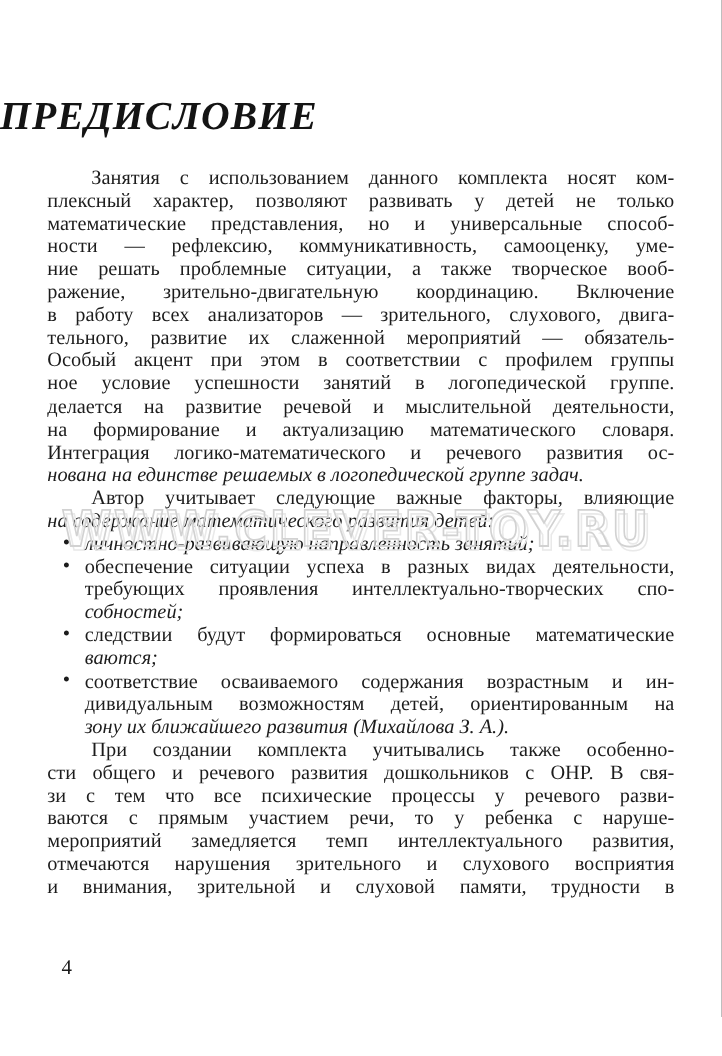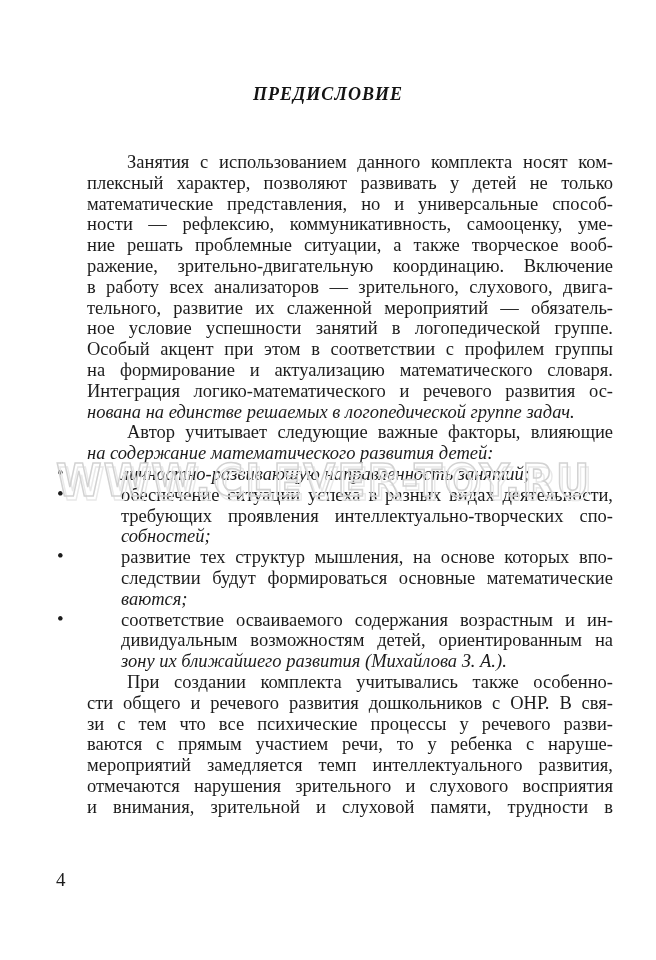--- a/index.html
+++ b/index.html
@@ -11,43 +11,42 @@
     background: #ffffff;
     overflow: hidden;
     font-family: "Liberation Serif", serif;
     color: #1c1c1c;
   }
   .page-title {
     position: absolute;
     top: 84px;
     left: 0;
     width: 100%;
-    text-align: center;
+    text-align: left;
     font-family: "Liberation Serif", serif;
-    font-size: 18px;
+    font-size: 36px;
     font-weight: bold;
     font-style: italic;
     letter-spacing: 1px;
     margin: 0;
     color: #141414;
   }
   .content {
     position: absolute;
     left: 43px;
     top: 152px;
     width: 570px;
     font-size: 18.5px;
     line-height: 20.8px;
   }
   .block { margin: 0; padding: 0; }
   .line {
     text-align: justify;
     text-align-last: justify;
     white-space: normal;
-    margin-left: 44px;
   }
   .line.last { text-align-last: left; font-style: italic; }
   .line.indent { text-indent: 40px; }
   .block.bullet {
     position: relative;
     padding-left: 34px;
   }
   .block.bullet .marker {
     position: absolute;
     left: 14px;
@@ -102,43 +101,43 @@
   <div class="content">
       <div class="block paragraph">
         <div class="line indent">Занятия с использованием данного комплекта носят ком-</div>
         <div class="line">плексный характер, позволяют развивать у детей не только</div>
         <div class="line">математические представления, но и универсальные способ-</div>
         <div class="line">ности — рефлексию, коммуникативность, самооценку, уме-</div>
         <div class="line">ние решать проблемные ситуации, а также творческое вооб-</div>
         <div class="line">ражение, зрительно-двигательную координацию. Включение</div>
         <div class="line">в работу всех анализаторов — зрительного, слухового, двига-</div>
         <div class="line">тельного, развитие их слаженной мероприятий — обязатель-</div>
+        <div class="line">Особый акцент при этом в соответствии с профилем группы</div>
         <div class="line">ное условие успешности занятий в логопедической группе.</div>
-        <div class="line">Особый акцент при этом в соответствии с профилем группы</div>
+        <div class="line">делается на развитие речевой и мыслительной деятельности,</div>
         <div class="line">на формирование и актуализацию математического словаря.</div>
         <div class="line">Интеграция логико-математического и речевого развития ос-</div>
         <div class="line last">нована на единстве решаемых в логопедической группе задач.</div>
       </div>
       <div class="block paragraph">
         <div class="line indent">Автор учитывает следующие важные факторы, влияющие</div>
         <div class="line last">на содержание математического развития детей:</div>
       </div>
       <div class="block bullet">
         <span class="marker">•</span>
         <div class="line last">личностно-развивающую направленность занятий;</div>
       </div>
       <div class="block bullet">
         <span class="marker">•</span>
         <div class="line">обеспечение ситуации успеха в разных видах деятельности,</div>
         <div class="line">требующих проявления интеллектуально-творческих спо-</div>
         <div class="line last">собностей;</div>
       </div>
       <div class="block bullet">
         <span class="marker">•</span>
-        <div class="line">развитие тех структур мышления, на основе которых впо-</div>
         <div class="line">следствии будут формироваться основные математические</div>
         <div class="line last">ваются;</div>
       </div>
       <div class="block bullet">
         <span class="marker">•</span>
         <div class="line">соответствие осваиваемого содержания возрастным и ин-</div>
         <div class="line">дивидуальным возможностям детей, ориентированным на</div>
         <div class="line last">зону их ближайшего развития (Михайлова З. А.).</div>
       </div>
       <div class="block paragraph">

